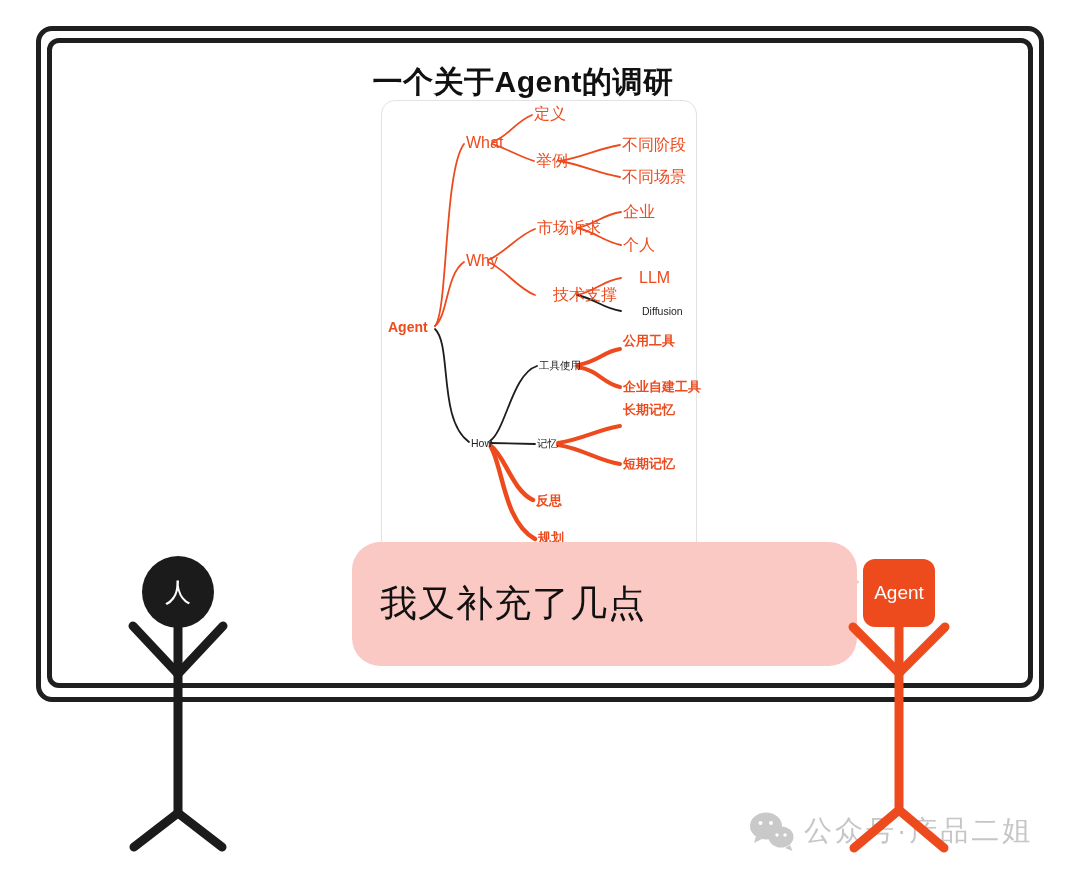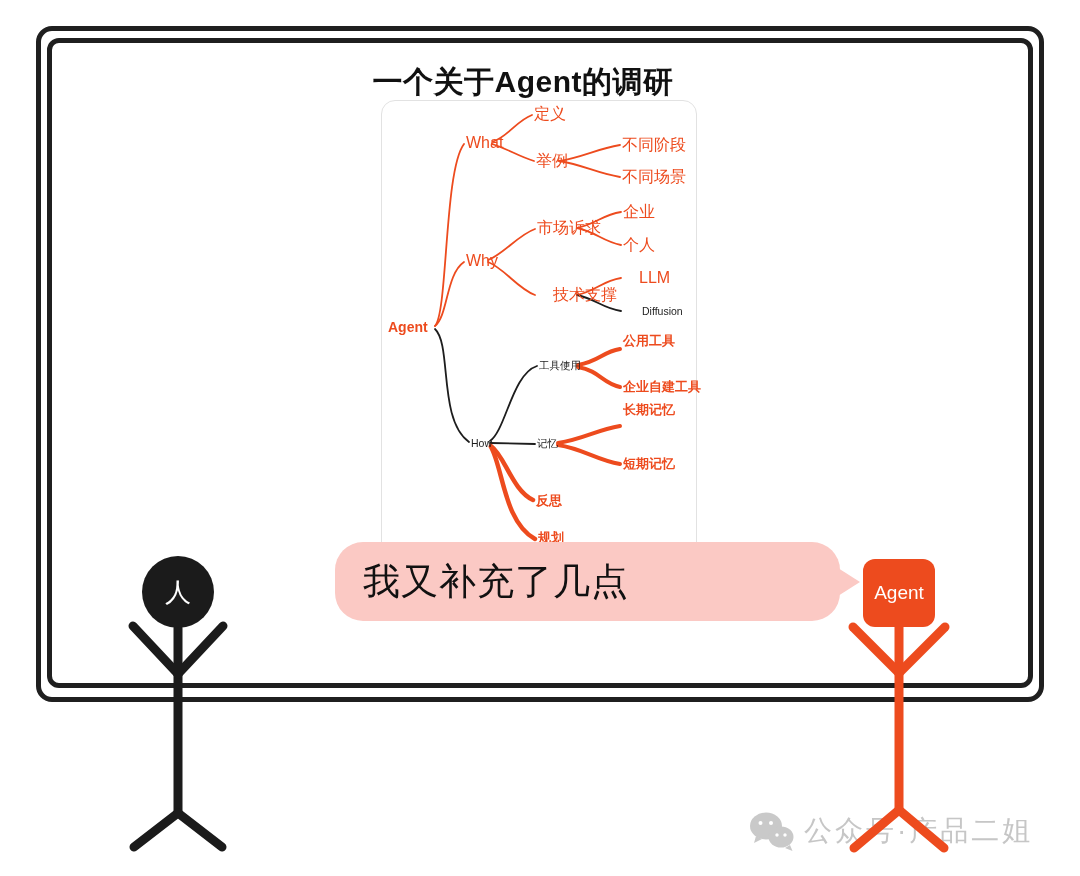--- a/index.html
+++ b/index.html
@@ -21,21 +21,21 @@
 
   svg.lines{position:absolute;left:0;top:0;z-index:3;pointer-events:none;}
 
   .node{position:absolute;transform:translateY(-50%);white-space:nowrap;z-index:4;}
   .n-root{font-size:14px;font-weight:700;color:#ED4B1E;}
   .n-orange{font-size:16px;color:#ED4B1E;}
   .n-black{font-size:10.5px;color:#1d1d1d;}
   .n-bold{font-size:13px;font-weight:700;color:#ED4B1E;}
 
   
-  .bubble{position:absolute;left:335px;top:542px;width:505px;height:79px;background:#FBC9C4;
+  .bubble{position:absolute;left:352px;top:542px;width:505px;height:124px;background:#FBC9C4;
     border-radius:28px;z-index:6;display:flex;align-items:center;}
   .bubble-text{padding-left:28px;font-size:37px;font-weight:500;color:#111111;letter-spacing:1px;}
   .bubble-tail{position:absolute;left:838px;top:568px;width:22px;height:28px;background:#FBC9C4;
     clip-path:polygon(0 0,100% 50%,0 100%);z-index:6;}
 
   
   svg.figures{position:absolute;left:0;top:0;z-index:10;pointer-events:none;}
   .agent-head{position:absolute;left:863px;top:559px;width:72px;height:68px;background:#ED4B1E;
     border-radius:12px;z-index:11;display:flex;align-items:center;justify-content:center;}
   .agent-head span{color:#ffffff;font-size:19px;font-weight:500;}

